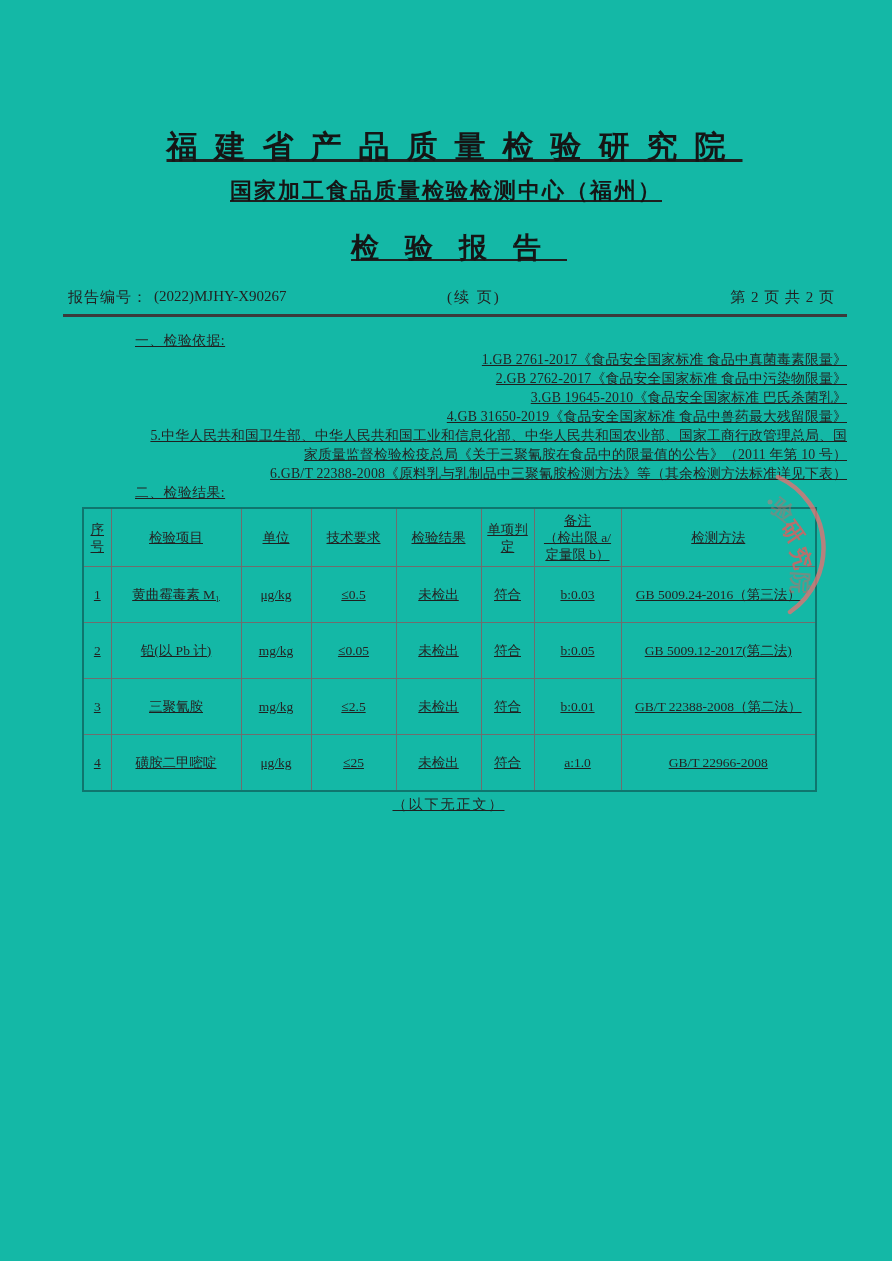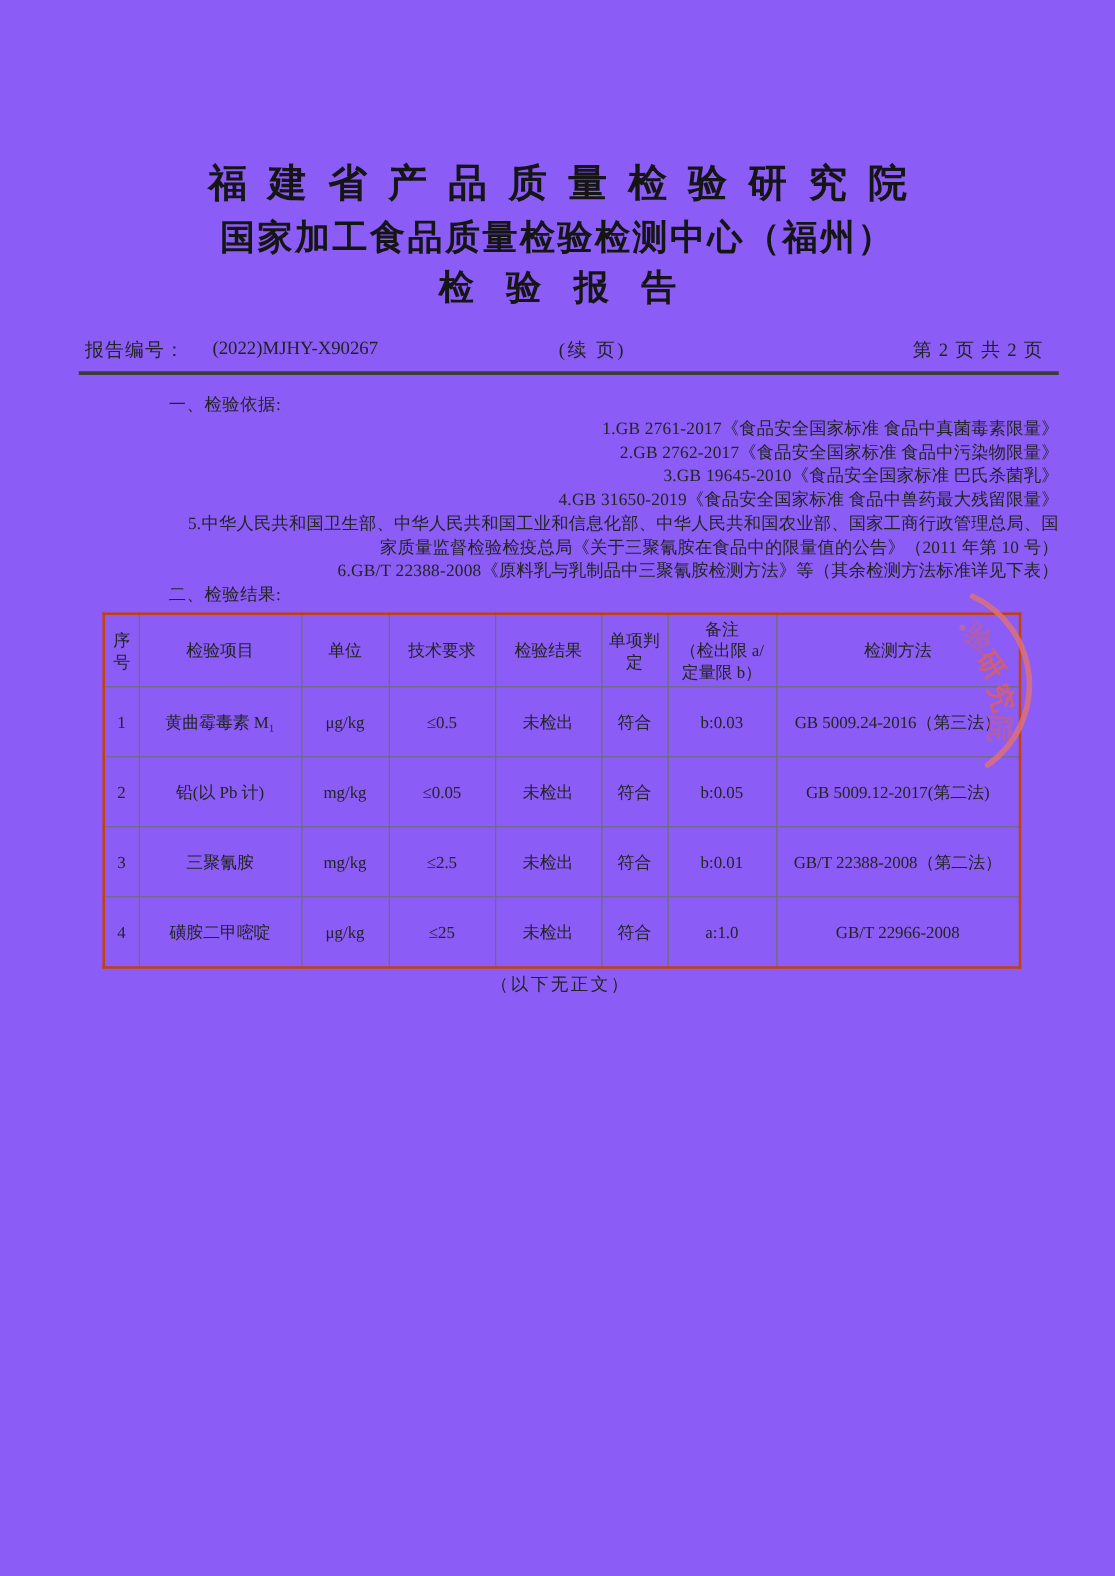--- a/index.html
+++ b/index.html
@@ -1,56 +1,57 @@
 <!DOCTYPE html>
 <html><head>
 <meta charset="utf-8">
 <style>
   html,body{margin:0;padding:0;background:#e8e8e8;}
   .page{
     position:relative;
     width:892px;height:1261px;
     margin:0 auto;
-    background:#8b5cf6;
+    background:#14b8a6;
     font-family:"Liberation Serif","DejaVu Serif",serif;
     color:#1f1f1f;
     overflow:hidden;
+    text-decoration:underline;
   }
   
   .titles{padding-top:128px;text-align:center;}
   .t1{
     font-size:31px;font-weight:bold;letter-spacing:17px;
     color:#151515;line-height:38px;text-indent:17px;
   }
   .t2{
-    font-size:28px;font-weight:bold;letter-spacing:2px;
+    font-size:22px;font-weight:bold;letter-spacing:2px;
     color:#151515;line-height:32px;margin-top:9px;
   }
   .t3{
     font-size:28px;font-weight:bold;letter-spacing:26px;
-    color:#151515;line-height:34px;margin-top:7px;text-indent:26px;
+    color:#151515;line-height:34px;margin-top:24px;text-indent:26px;
   }
   
   .meta-row{position:relative;height:21px;margin-top:23px;font-size:15px;color:#222;}
   .m-label{position:absolute;left:68px;letter-spacing:1px;}
-  .m-no{position:absolute;left:170px;font-family:"Liberation Serif","DejaVu Serif",serif;}
+  .m-no{position:absolute;left:154px;font-family:"Liberation Serif","DejaVu Serif",serif;}
   .m-cont{position:absolute;left:427px;letter-spacing:2px;margin-left:20px;}
   .m-page{position:absolute;right:57px;letter-spacing:1px;}
   .rule{height:3px;background:#3b3b3b;margin:5px 45px 0 63px;}
   
   .body-text{margin:14px 45px 0 135px;font-size:13.8px;line-height:19px;color:#242424;}
   .sec-head{letter-spacing:0.5px;}
   .basis-item{margin-left:8px;letter-spacing:0.2px;text-align:right;}
   .sec-head.second{margin-top:0;}
   
   table.results{
     border-collapse:collapse;table-layout:fixed;
     margin:5px 0 0 82px;width:733px;
     font-size:13.5px;color:#242424;
-    border:2px solid #c2410c;
+    border:2px solid #0f766e;
   }
   table.results th,table.results td{
     border:1px solid #6e6e6e;
     text-align:center;vertical-align:middle;
     font-weight:normal;
     padding:2px 3px;
     overflow:hidden;
   }
   table.results th{height:53px;line-height:17px;}
   table.results td{height:51px;}

